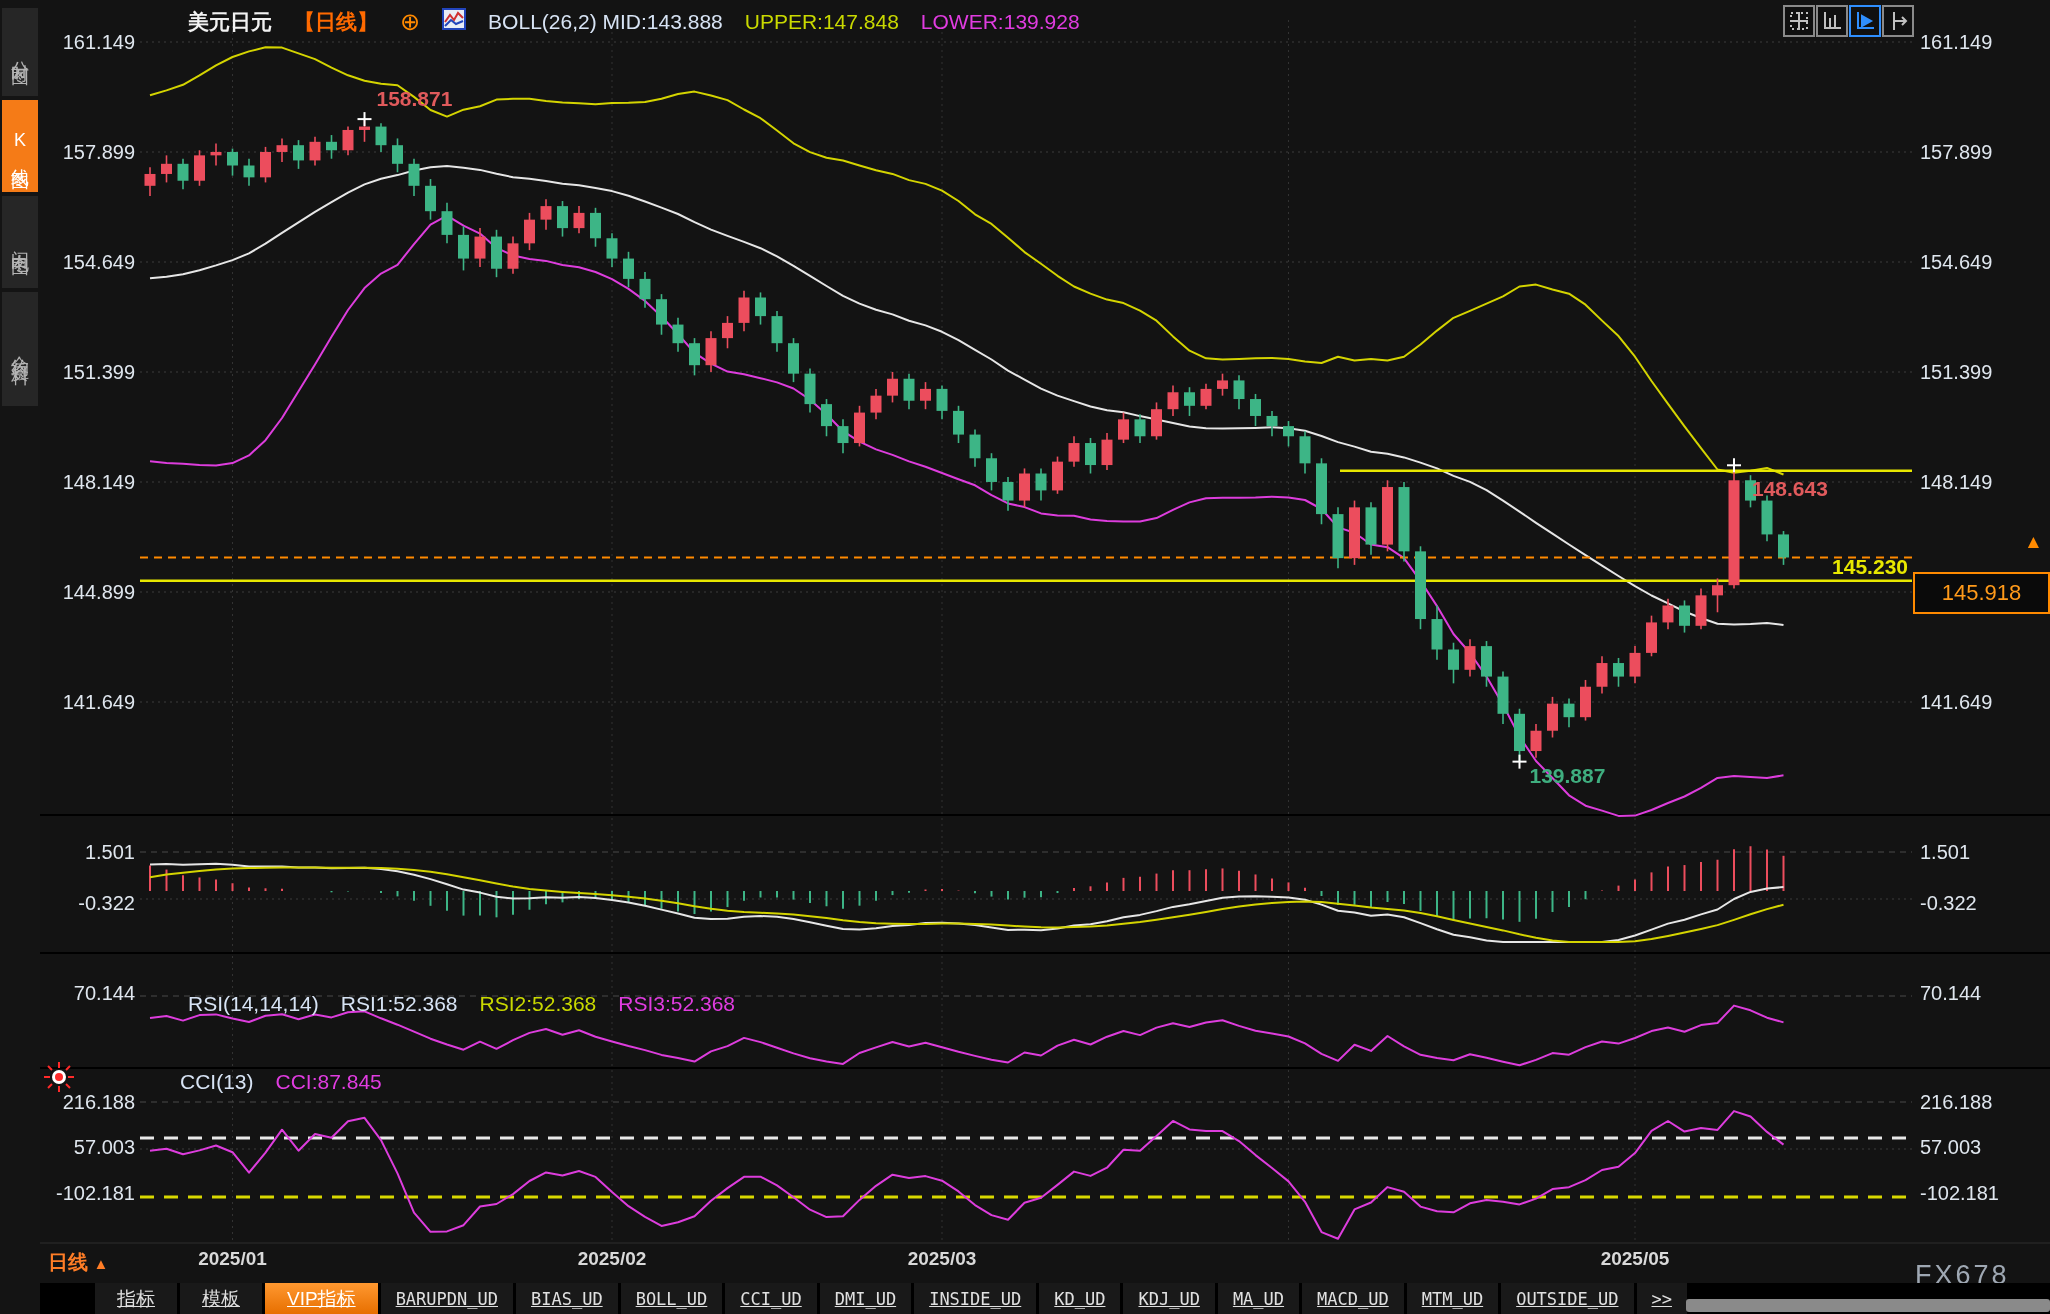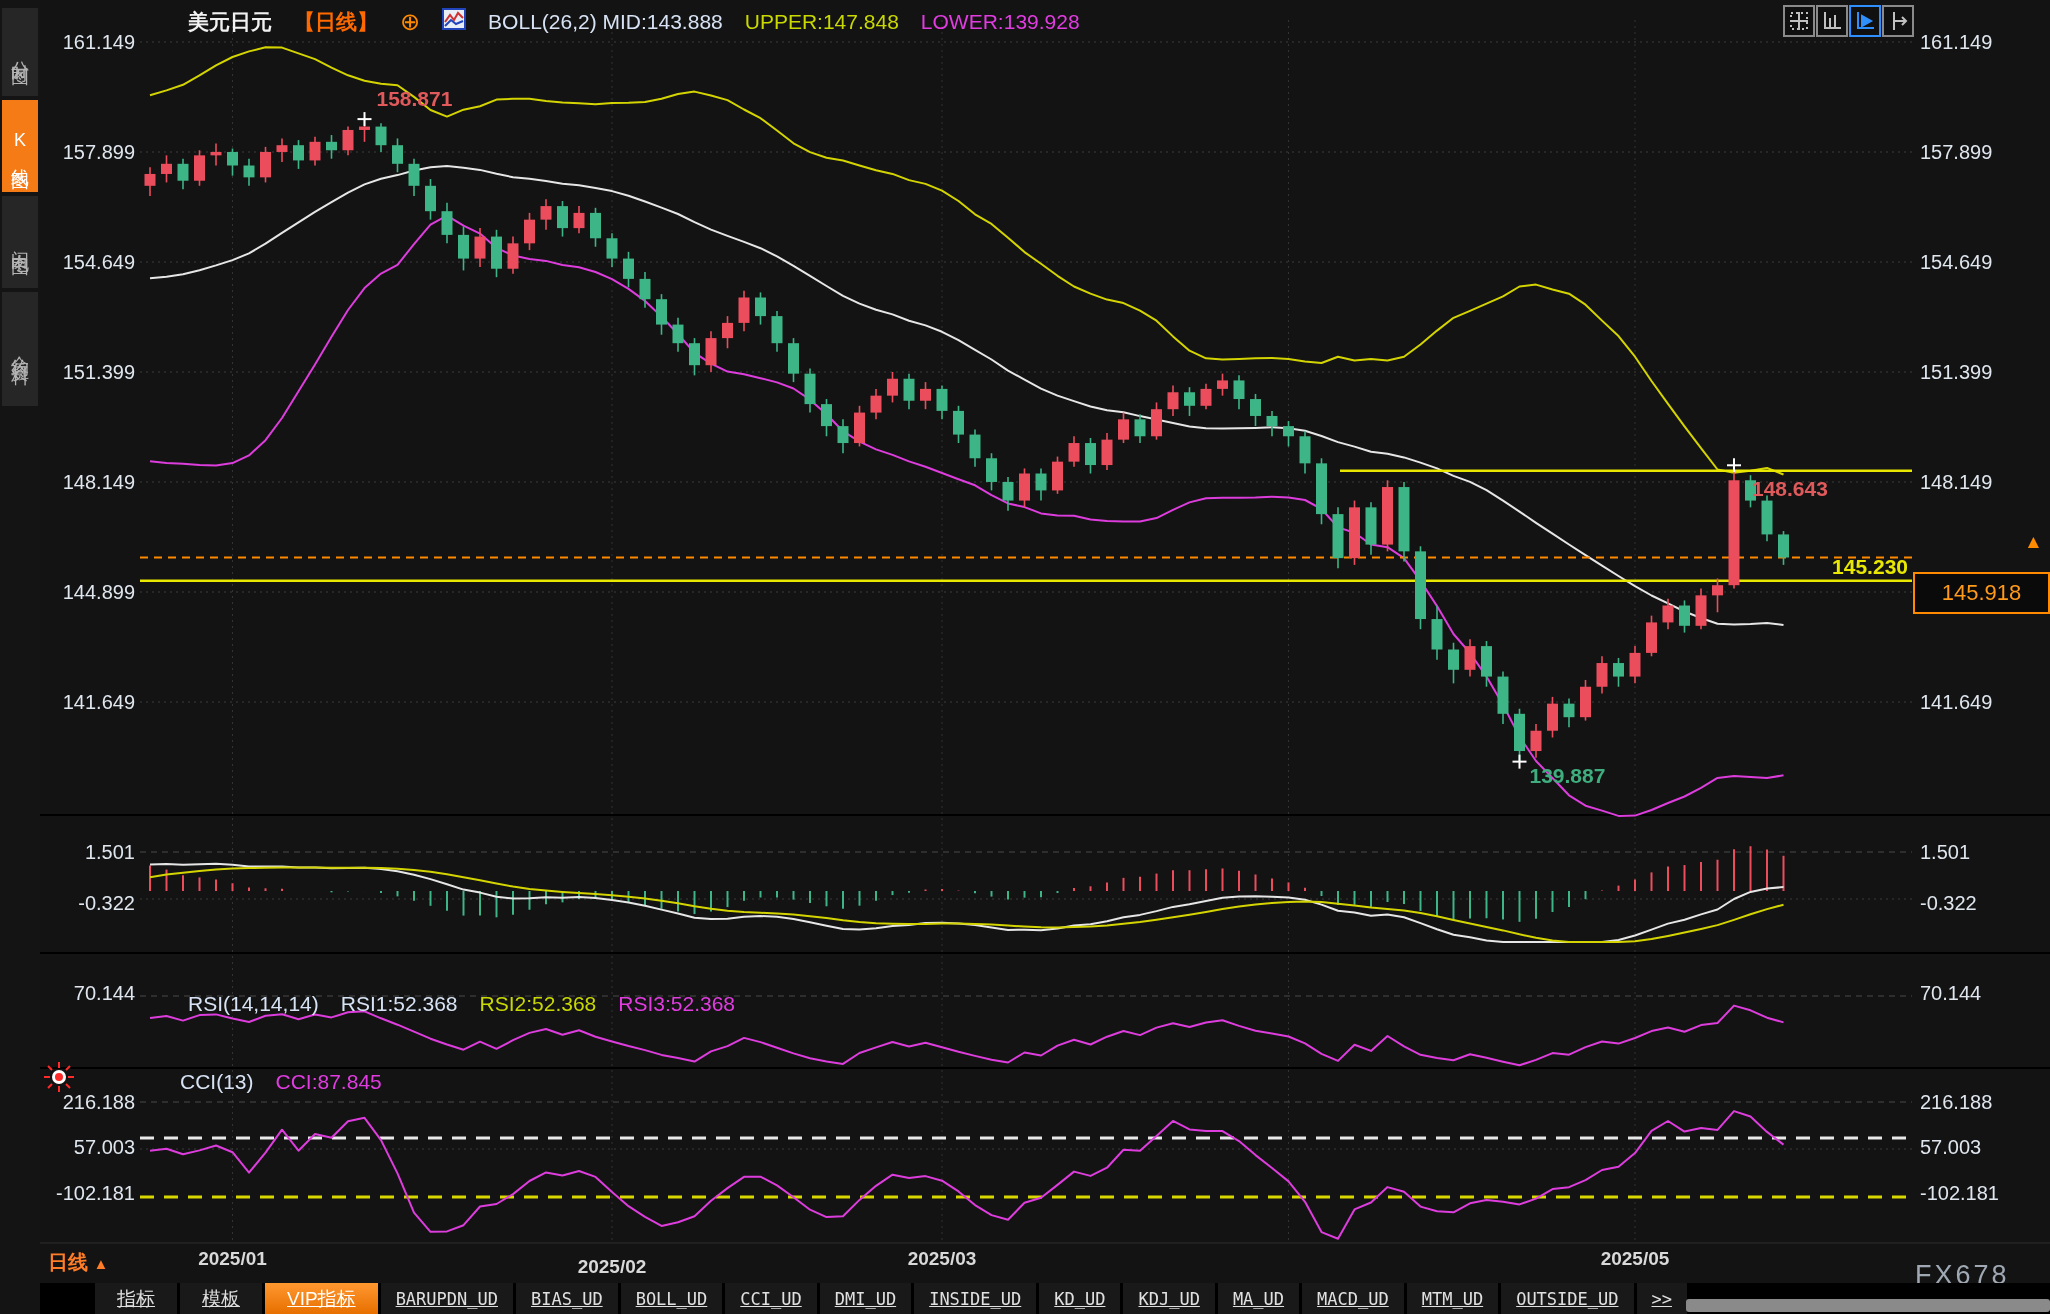--- a/index.html
+++ b/index.html
@@ -479,21 +479,21 @@
   <div class="ann" id="ann-level" style="left: auto; top: 554.794px; color: rgb(232, 232, 0); right: 142px;">145.230</div>
   <div id="price-box" style="top: 536px; margin-top: 36px;">145.918</div>
   <div id="price-arrow" style="top: 533.508px;">▲</div>
 
   <div id="period-sel">
     <span>日线</span>
     <span style="font-size:15px;">▲</span>
   </div>
   <div id="months">
       <div class="month" style="left: 232.5px;">2025/01</div>
-      <div class="month" style="left: 612px; margin-top: 8px;">2025/02</div>
+      <div class="month" style="left: 612px;">2025/02</div>
       <div class="month" style="left: 942px;">2025/03</div>
       <div class="month" style="left: 1288.5px; margin-top: 42px;">2025/04</div>
       <div class="month" style="left: 1635px;">2025/05</div>
     </div>
   <div id="axis-labels">
       <div class="axl l" style="top: 30px;">161.149</div>
       <div class="axl r" style="top: 30px;">161.149</div>
       <div class="axl l" style="top: 140px;">157.899</div>
       <div class="axl r" style="top: 140px;">157.899</div>
       <div class="axl l" style="top: 250px;">154.649</div>

